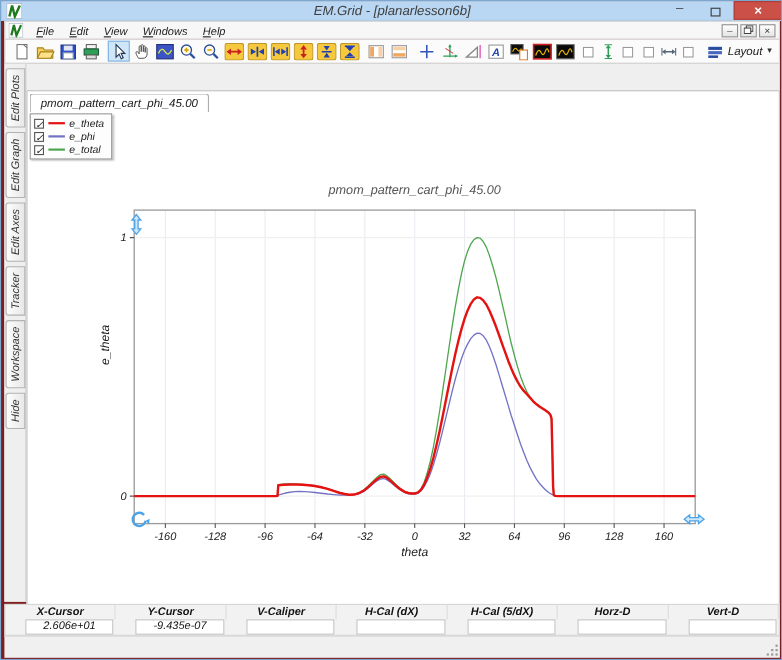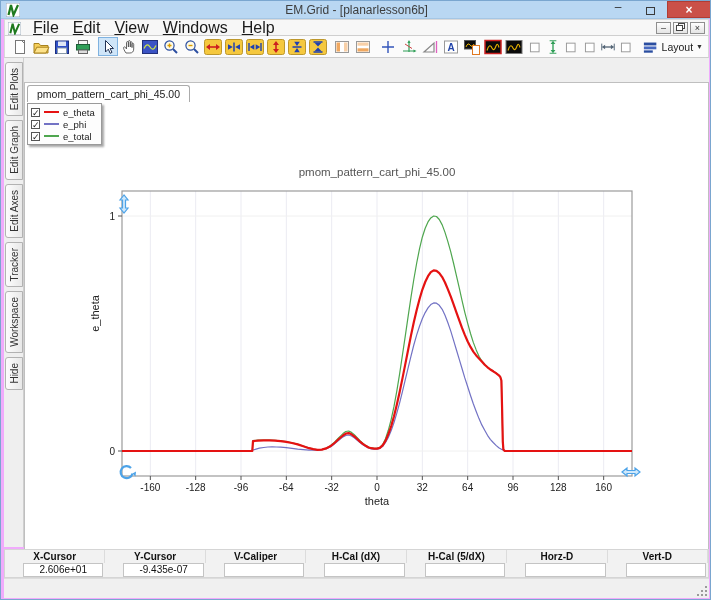--- a/index.html
+++ b/index.html
@@ -1,30 +1,30 @@
 <!DOCTYPE html>
 <html><head>
 <meta charset="utf-8">
 <style>
   html,body{margin:0;padding:0;background:#888;}
   *{box-sizing:border-box;font-family:"Liberation Sans",sans-serif;}
-  .window{position:relative;width:711px;height:600px;background:#f0abfc;border:1px solid #7aa6cf;overflow:hidden;}
+  .window{position:relative;width:711px;height:600px;background:#7f1d1d;border:1px solid #7aa6cf;overflow:hidden;font-style:italic;}
   
   .titlebar{position:absolute;left:0;top:0;width:711px;height:18px;background:#b9d7f2;border-bottom:1px solid #a5c6e4;}
   .title-text{position:absolute;left:0;right:0;top:2px;text-align:center;font-size:12px;color:#3d3d3d;}
   .app-logo{position:absolute;left:5px;top:2px;width:14px;height:14px;}
   .cap-btn{position:absolute;top:0;height:17px;text-align:center;font-size:12px;color:#333;cursor:default;}
   .btn-min{right:80px;width:28px;line-height:13px;}
   .btn-max{right:48px;width:28px;padding-top:3px;}
   .btn-max span{display:inline-block;width:9px;height:8px;border:1px solid #3a3a3a;}
   .btn-close{right:1px;width:44px;background:#ca5048;color:#fff;line-height:17px;font-size:12px;font-weight:bold;border:1px solid #b03c34;}
   
   .menubar{position:absolute;left:3px;top:18px;width:705px;height:17px;background:#f7f7f7;border:1px solid #d9d9d9;border-bottom:1px solid #cfcfcf;display:flex;align-items:center;}
   .menu-logo{width:14px;height:13px;margin:0 4px 0 3px;}
-  .menu-item{font-size:16px;color:#1a1a1a;padding:1px 7px;cursor:default;text-align:center;}
+  .menu-item{font-size:10px;color:#1a1a1a;padding:1px 7px;cursor:default;text-align:center;}
   .menu-item u{text-decoration:underline;}
   .mdi-btns{margin-left:auto;display:flex;gap:2px;padding-right:3px;}
   .mdi-btn{width:15px;height:12px;border:1px solid #8f8f8f;background:linear-gradient(#fefefe,#e4e4e4);font-size:9px;line-height:10px;text-align:center;color:#333;}
   
   .toolbar{position:absolute;left:3px;top:35px;width:705px;height:22px;background:#fbfbfb;border-left:1px solid #d9d9d9;border-right:1px solid #d9d9d9;border-bottom:1px solid #cdcdcd;display:flex;align-items:center;padding-left:5px;}
   .tbtn{width:21px;height:19px;display:flex;align-items:center;justify-content:center;border:1px solid transparent;margin-right:1px;}
   .tbtn.sel{background:#cfe5f8;border:1px solid #7fb2e0;}
   .tsep{width:7px;height:19px;}
   .layout-btn{display:flex;align-items:center;gap:3px;height:30px;padding:0 5px;font-size:10.5px;color:#222;}
   

